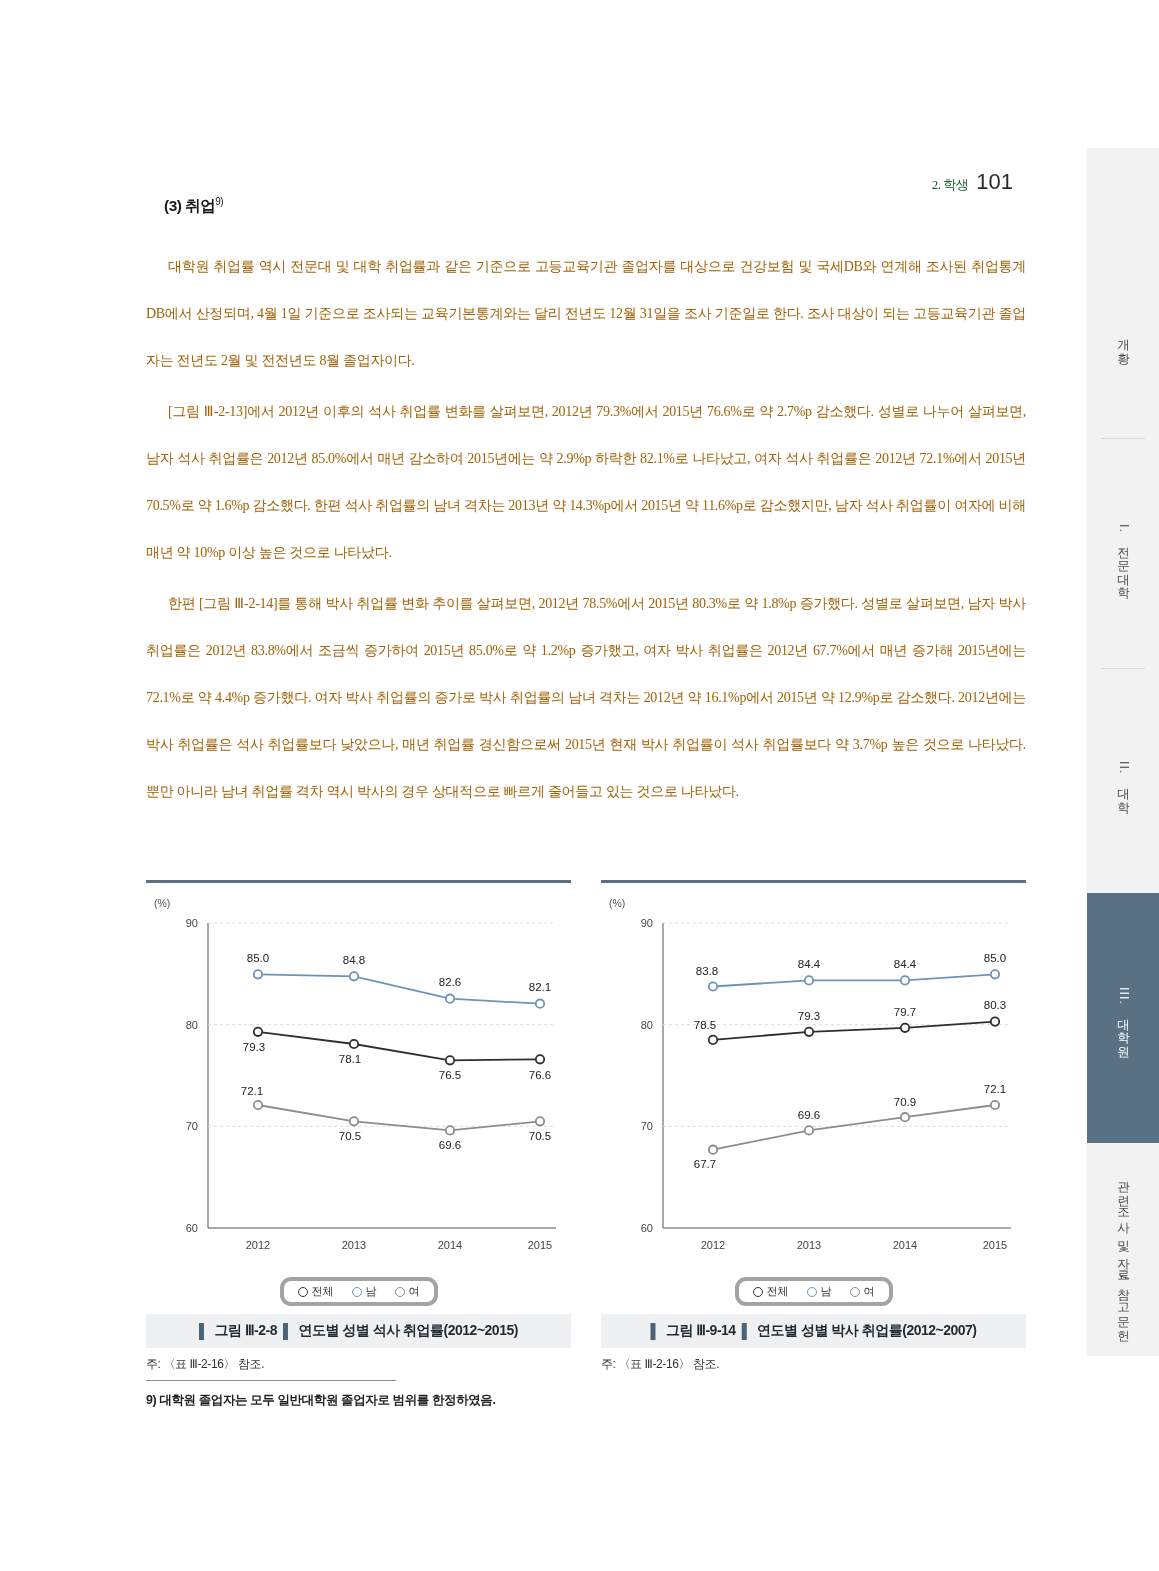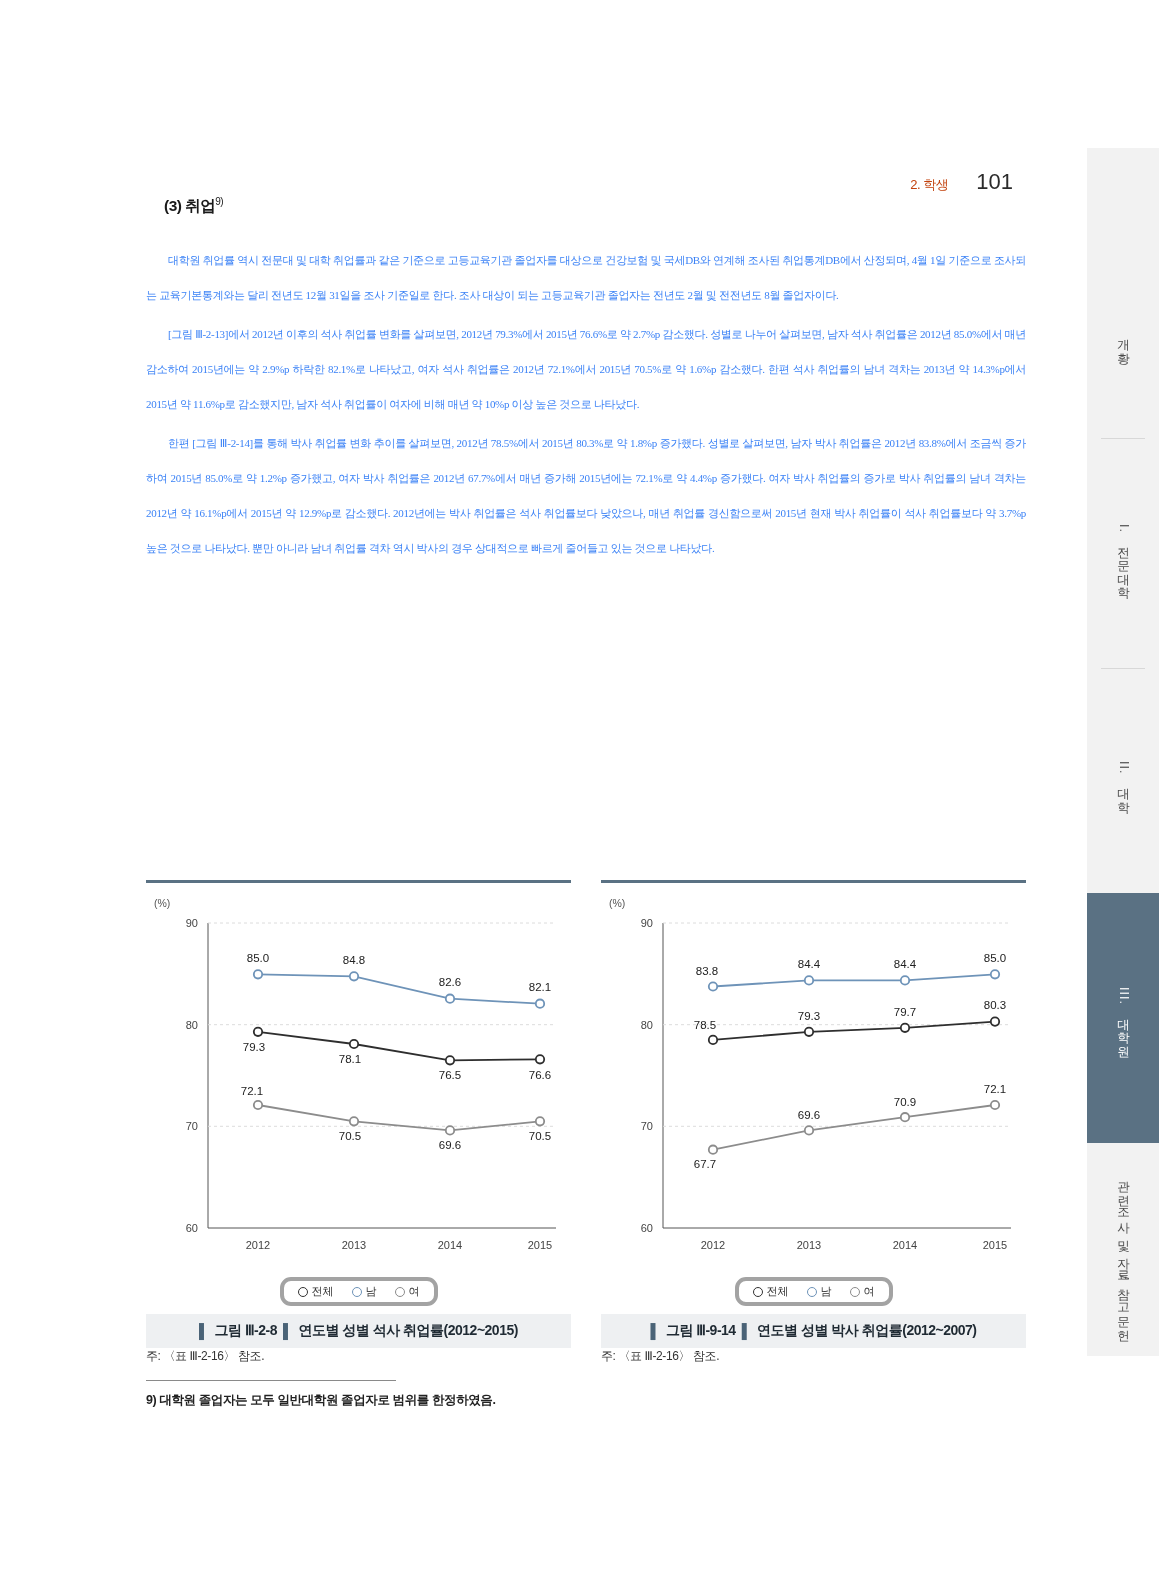--- a/index.html
+++ b/index.html
@@ -12,26 +12,26 @@
     overflow:hidden;
   }
   .page{position:relative;width:1159px;height:1571px;}
 
   
   .header{
     position:absolute;top:132px;right:146px;
     display:flex;align-items:baseline;gap:8px;
   }
   .header .sec{
-    font-family:Liberation Sans, sans-serif;
-    font-size:13px;color:#c2410c;letter-spacing:-0.5px;margin-top:44px;
+    font-family:Liberation Serif, serif;
+    font-size:13px;color:#14532d;letter-spacing:-0.5px;margin-top:44px;
   }
   .header .pg{
     font-family:"Liberation Sans", sans-serif;
-    font-size:22px;color:#2b2b2b;letter-spacing:0px;margin-left:20px;
+    font-size:22px;color:#2b2b2b;letter-spacing:0px;
   }
 
   
   .rail{
     position:absolute;top:148px;right:0;width:72px;height:1208px;
     background:#f2f2f2;
   }
   .rail .tab{
     position:absolute;right:0;width:72px;
     display:flex;align-items:center;justify-content:center;
@@ -52,27 +52,27 @@
   .content{position:absolute;left:146px;top:196px;width:880px;}
   .subhead{
     font-family:"Liberation Sans", sans-serif;
     font-size:15.5px;font-weight:bold;color:#1a1a1a;
     letter-spacing:-0.5px;
     margin:0 0 26px 18px;
   }
   .subhead sup{font-size:10px;font-weight:normal;vertical-align:super;}
   p.para{
     margin:0 0 4px 0;
-    font-size:11px;
-    line-height:35px;
+    font-size:14px;
+    line-height:47px;
     text-align:justify;
     text-justify:inter-ideograph;
     letter-spacing:-0.3px;
     text-indent:22px;
-    color:#3b82f6;
+    color:#a16207;
   }
 
   
   .figrow{
     position:absolute;left:146px;top:880px;width:880px;
     display:flex;gap:0;justify-content:space-between;
   }
   .figure{width:425px;position:relative;}
   .figtop{height:3px;background:#5a7183;width:100%;}
   .chartbox{position:relative;height:425px;}
@@ -87,21 +87,21 @@
     background:#eef0f2;
     height:34px;
     display:flex;align-items:center;justify-content:center;
     font-family:"Liberation Sans", sans-serif;
     font-size:14px;font-weight:bold;color:#1f2a33;
     letter-spacing:-0.5px;
     gap:6px;
   }
   .figcap .bar{color:#4a6377;font-weight:bold;}
   .fignote{
-    margin-top:0;
+    margin-top:8px;
     font-family:"Liberation Sans", sans-serif;
     font-size:12px;color:#333;letter-spacing:-0.4px;
   }
 
   
   .footnote-rule{
     position:absolute;left:146px;top:1380px;width:250px;height:1px;background:#8a8a8a;
   }
   .footnote{
     position:absolute;left:146px;top:1392px;width:700px;

